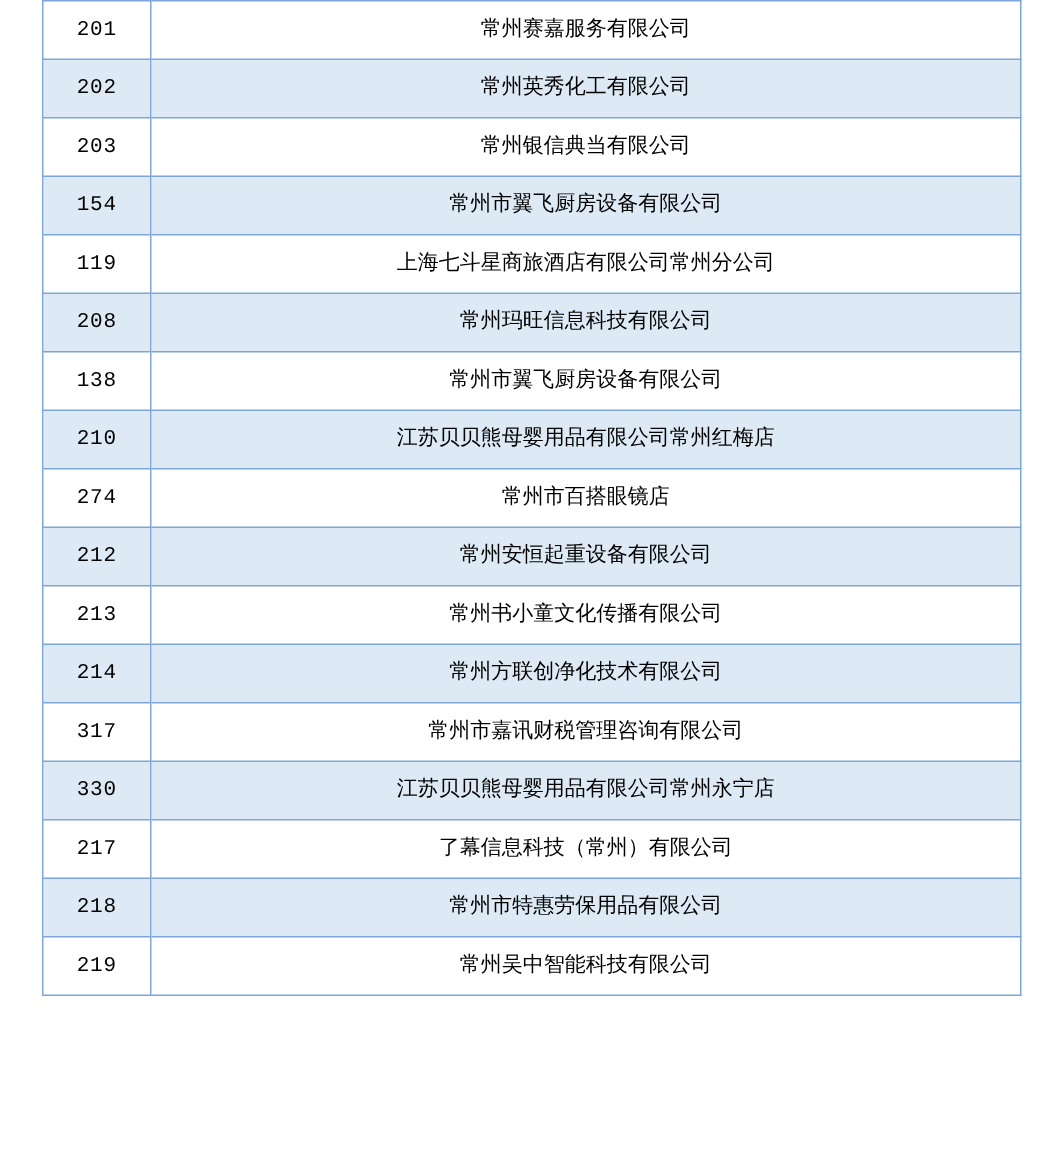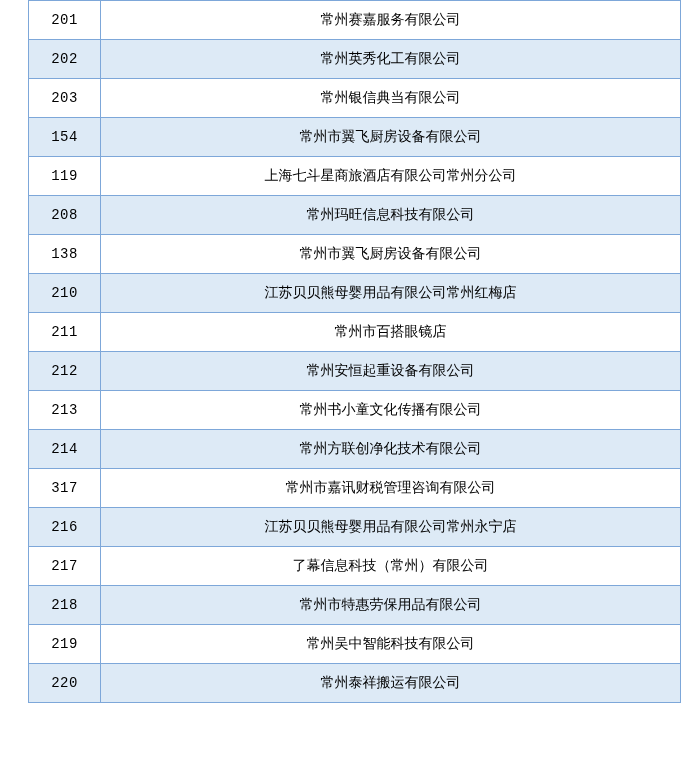--- a/index.html
+++ b/index.html
@@ -79,53 +79,49 @@
     </tr>
     <tr class="row-odd">
       <td class="cell-index">138</td>
       <td class="cell-name">常州市翼飞厨房设备有限公司</td>
     </tr>
     <tr class="row-even">
       <td class="cell-index">210</td>
       <td class="cell-name">江苏贝贝熊母婴用品有限公司常州红梅店</td>
     </tr>
     <tr class="row-odd">
-      <td class="cell-index">211</td>
+      <td class="cell-index">274</td>
       <td class="cell-name">常州市百搭眼镜店</td>
     </tr>
     <tr class="row-even">
       <td class="cell-index">212</td>
       <td class="cell-name">常州安恒起重设备有限公司</td>
     </tr>
     <tr class="row-odd">
       <td class="cell-index">213</td>
       <td class="cell-name">常州书小童文化传播有限公司</td>
     </tr>
     <tr class="row-even">
       <td class="cell-index">214</td>
       <td class="cell-name">常州方联创净化技术有限公司</td>
     </tr>
     <tr class="row-odd">
       <td class="cell-index">317</td>
       <td class="cell-name">常州市嘉讯财税管理咨询有限公司</td>
     </tr>
     <tr class="row-even">
-      <td class="cell-index">216</td>
+      <td class="cell-index">330</td>
       <td class="cell-name">江苏贝贝熊母婴用品有限公司常州永宁店</td>
     </tr>
     <tr class="row-odd">
       <td class="cell-index">217</td>
       <td class="cell-name">了幕信息科技（常州）有限公司</td>
     </tr>
     <tr class="row-even">
       <td class="cell-index">218</td>
       <td class="cell-name">常州市特惠劳保用品有限公司</td>
     </tr>
     <tr class="row-odd">
       <td class="cell-index">219</td>
       <td class="cell-name">常州吴中智能科技有限公司</td>
     </tr>
-    <tr class="row-even">
-      <td class="cell-index">220</td>
-      <td class="cell-name">常州泰祥搬运有限公司</td>
-    </tr>
   </tbody>
 </table>
 
 </body></html>

